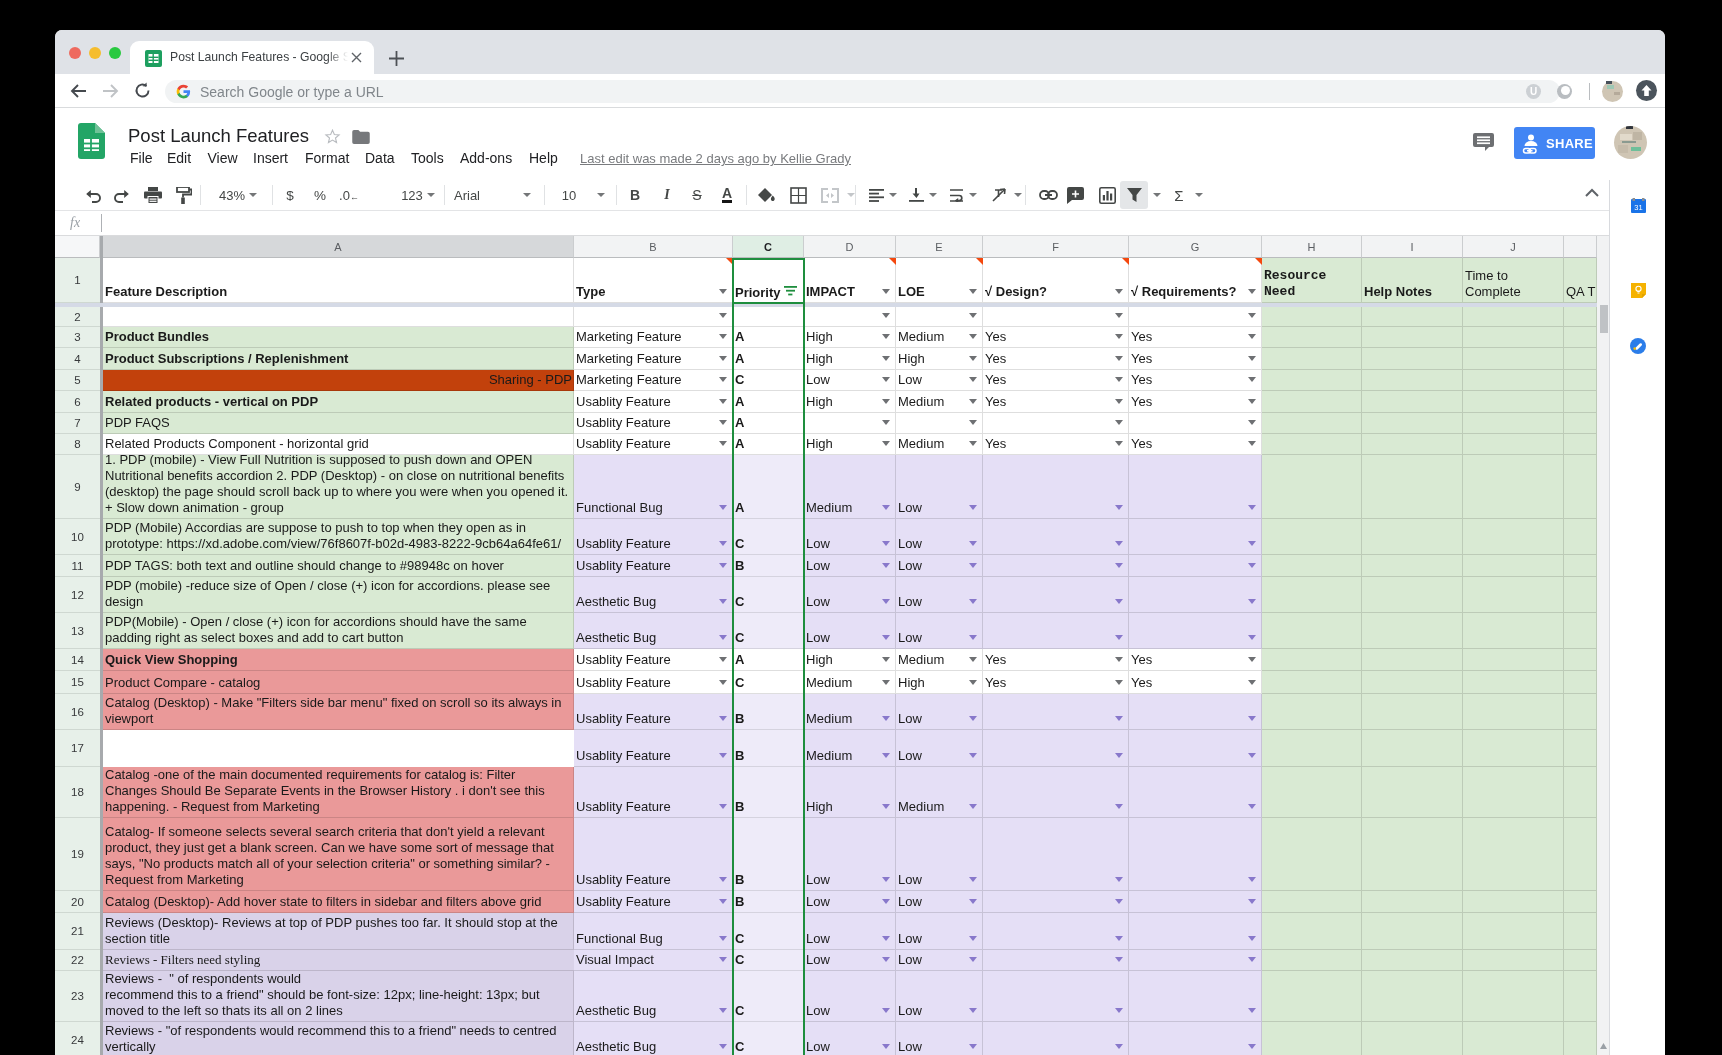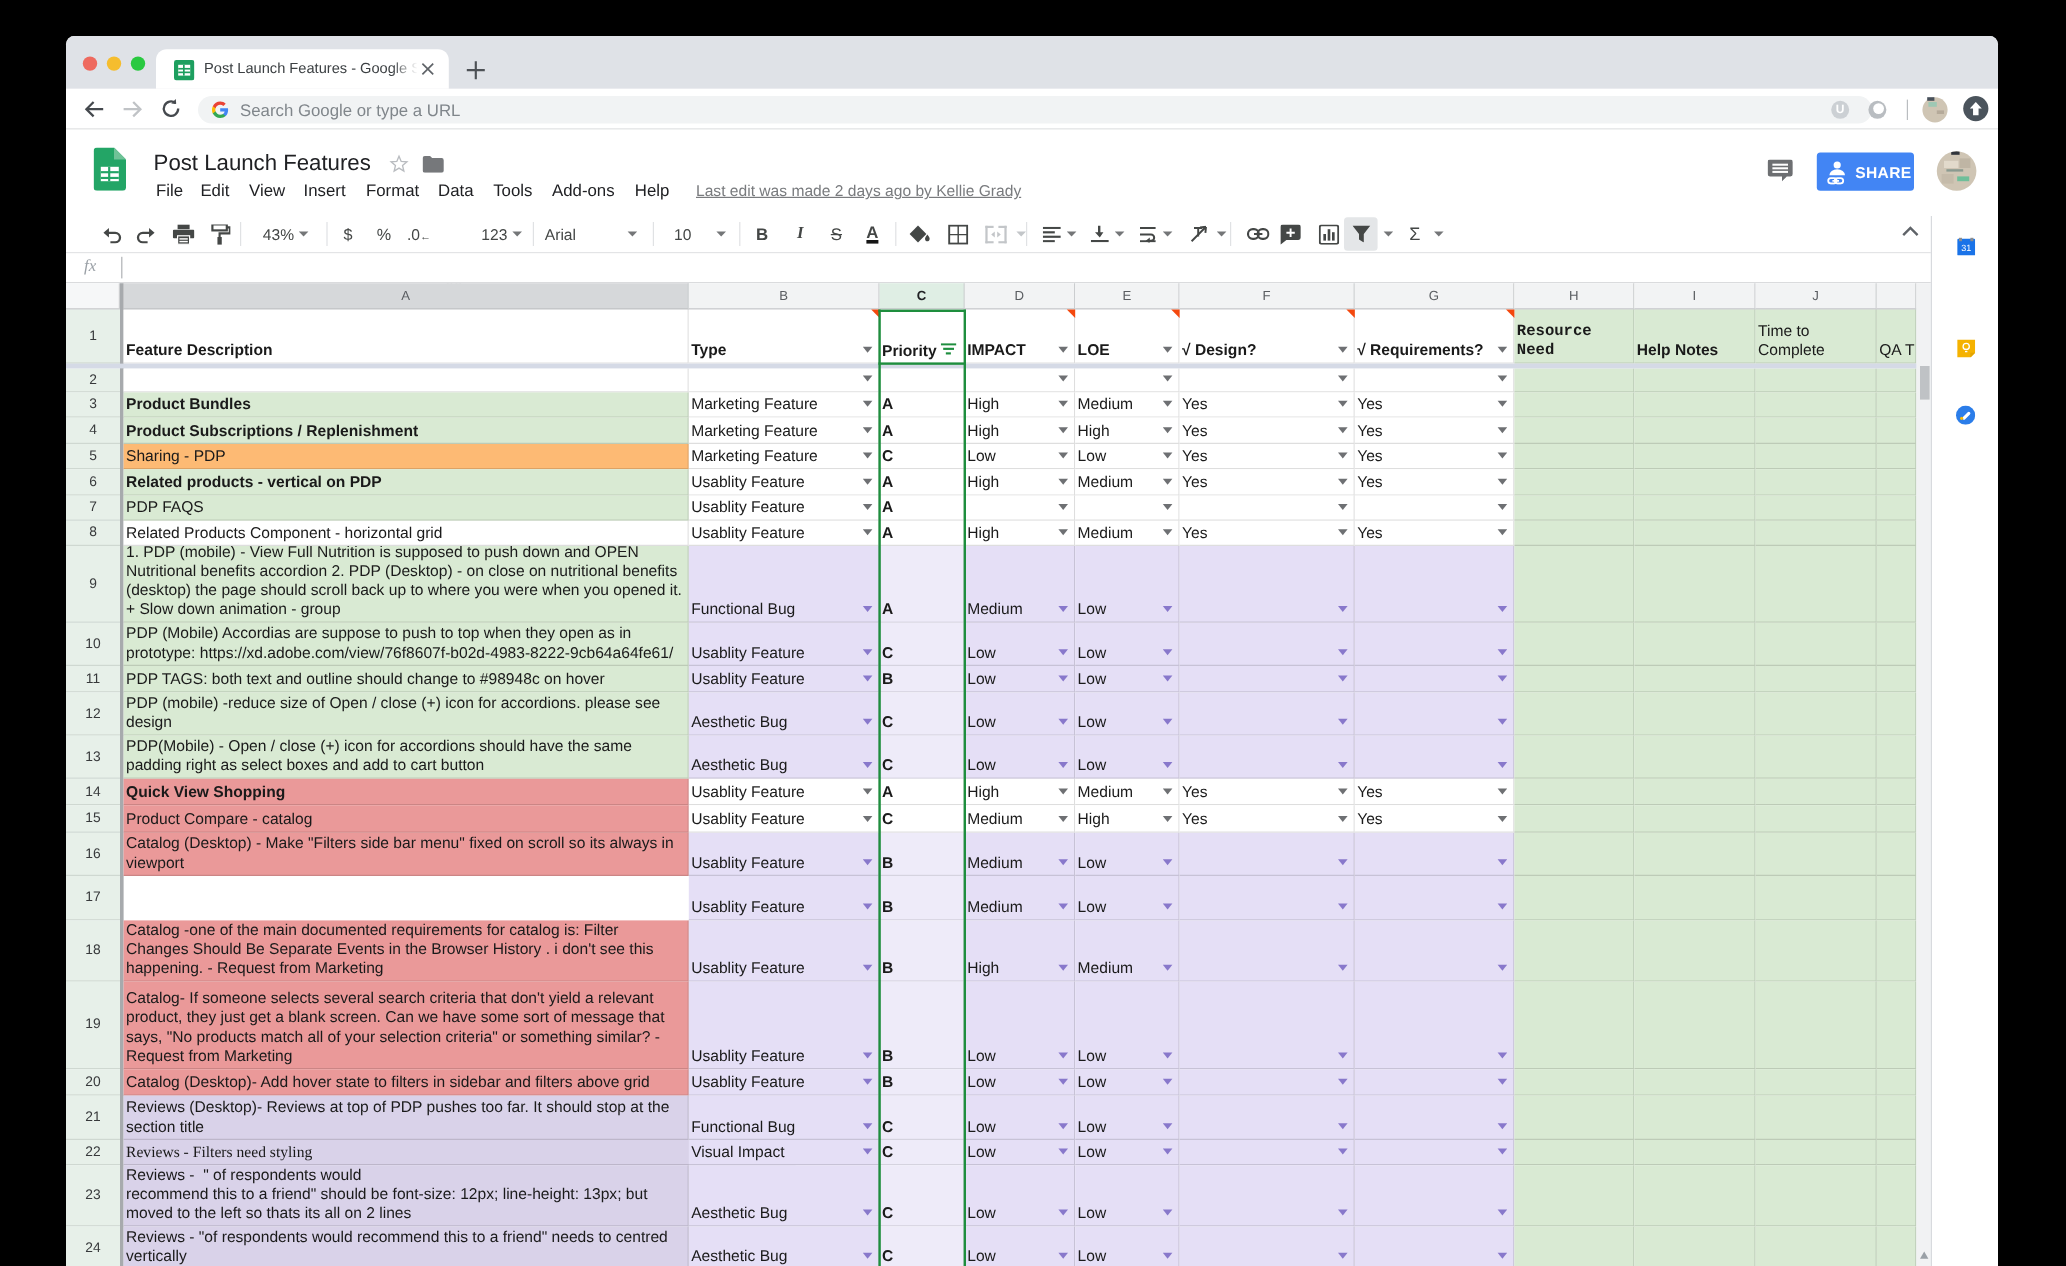--- a/index.html
+++ b/index.html
@@ -521,21 +521,21 @@
         <div class="cin" style="">Yes</div>
         <div class="arr garr"></div>
       </div>
 <div class="cell" style="left:675px;top:318px;width:71px;height:22px;background:#ffffff;border-right:1px solid rgba(0,0,0,0.13);border-bottom:1px solid rgba(0,0,0,0.13);">
         <div class="cin" style="font-weight:700;">A</div>
       </div>
 <div class="cell" style="left:1204px;top:318px;width:100px;height:22px;background:#d9ead3;border-right:1px solid rgba(0,0,0,0.13);border-bottom:1px solid rgba(0,0,0,0.13);"></div>
 <div class="cell" style="left:1304px;top:318px;width:101px;height:22px;background:#d9ead3;border-right:1px solid rgba(0,0,0,0.13);border-bottom:1px solid rgba(0,0,0,0.13);"></div>
 <div class="cell" style="left:1405px;top:318px;width:101px;height:22px;background:#d9ead3;border-right:1px solid rgba(0,0,0,0.13);border-bottom:1px solid rgba(0,0,0,0.13);"></div>
 <div class="cell" style="left:1506px;top:318px;width:33px;height:22px;background:#d9ead3;border-right:1px solid rgba(0,0,0,0.13);border-bottom:1px solid rgba(0,0,0,0.13);"></div>
-<div class="cell" style="left:45px;top:340px;width:471px;height:21px;background:#fdba74;border-right:1px solid rgba(0,0,0,0.13);border-bottom:1px solid rgba(0,0,0,0.13);">
+<div class="cell" style="left:45px;top:340px;width:471px;height:21px;background:#c2410c;border-right:1px solid rgba(0,0,0,0.13);border-bottom:1px solid rgba(0,0,0,0.13);text-align:right;">
         <div class="cin" style="">Sharing - PDP</div>
       </div>
 <div class="cell" style="left:516px;top:340px;width:159px;height:21px;background:#ffffff;border-right:1px solid rgba(0,0,0,0.13);border-bottom:1px solid rgba(0,0,0,0.13);">
         <div class="cin" style="">Marketing Feature</div>
         <div class="arr garr"></div>
       </div>
 <div class="cell" style="left:746px;top:340px;width:92px;height:21px;background:#ffffff;border-right:1px solid rgba(0,0,0,0.13);border-bottom:1px solid rgba(0,0,0,0.13);">
         <div class="cin" style="">Low</div>
         <div class="arr garr"></div>
       </div>

